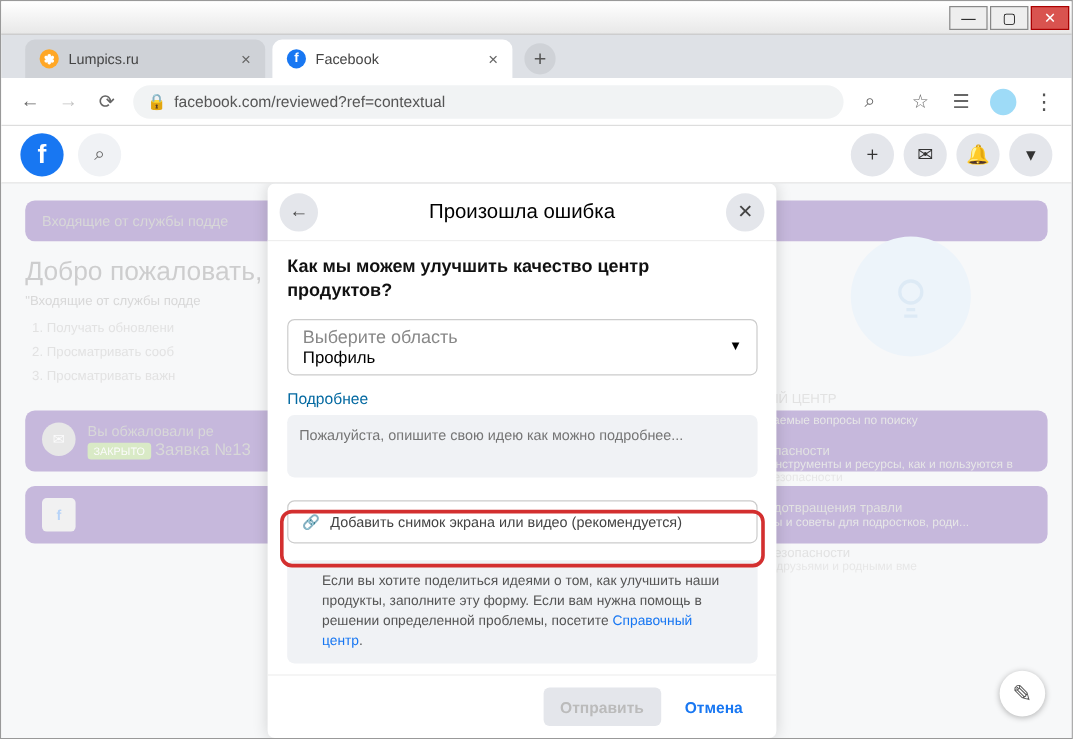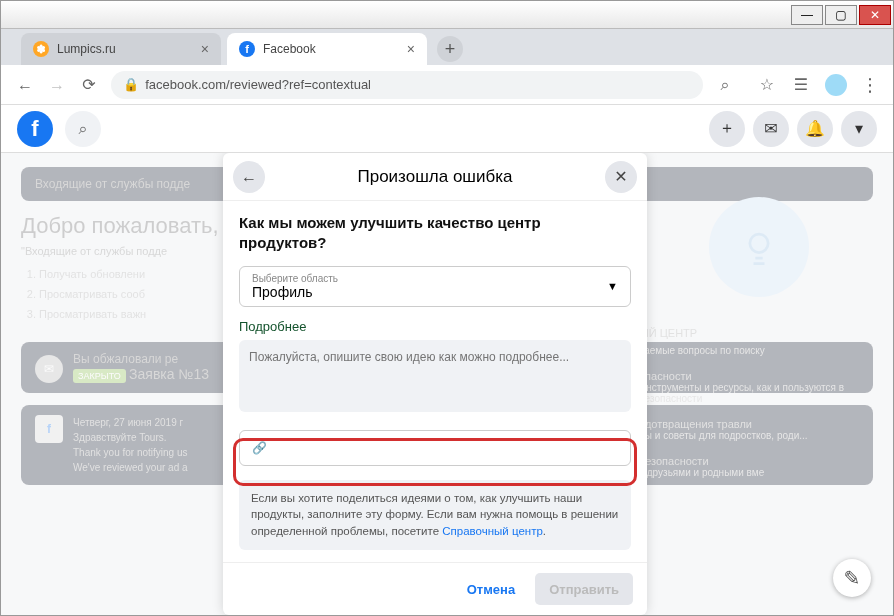--- a/index.html
+++ b/index.html
@@ -20,45 +20,45 @@
 .righticons{display:flex;gap:14px;align-items:center}
 .avatar{width:22px;height:22px;border-radius:50%;background:#9edbf7}
 .menu-dots{font-size:18px;color:#555;cursor:pointer}
 .fb-header{height:48px;background:#fff;border-bottom:1px solid #ddd;display:flex;align-items:center;padding:0 16px;gap:12px}
 .fb-logo{width:36px;height:36px;border-radius:50%;background:#1877f2;color:#fff;display:flex;align-items:center;justify-content:center;font-weight:bold;font-size:22px}
 .fb-search{width:36px;height:36px;border-radius:50%;background:#f0f2f5;display:flex;align-items:center;justify-content:center;color:#666}
 .fb-right{margin-left:auto;display:flex;gap:8px}
 .fb-circ{width:36px;height:36px;border-radius:50%;background:#e4e6eb;display:flex;align-items:center;justify-content:center;color:#333;font-size:16px;cursor:pointer}
 .content{position:relative;height:462px;background:#f0f2f5;overflow:hidden}
 .bg-layer{position:absolute;inset:0;padding:14px 20px;color:#888;filter:blur(0.4px);opacity:.85}
-.bg-card{background:#0f172a;border-radius:8px;padding:10px 14px;margin-bottom:12px;font-size:12px}
+.bg-card{background:#4c1d95;border-radius:8px;padding:10px 14px;margin-bottom:12px;font-size:12px}
 .bg-head{font-size:22px;color:#666;margin:8px 0 6px}
 .bg-sub{font-size:11px;margin-bottom:8px}
 .bg-list{font-size:11px;color:#aaa;line-height:1.8}
 .bg-right{position:absolute;right:14px;top:14px;width:240px}
 .bg-badge{display:inline-block;background:#8bc34a;color:#fff;font-size:9px;padding:2px 5px;border-radius:3px}
 .bg-illus{width:100px;height:100px;border-radius:50%;background:#cfe6fb;margin:30px auto;display:flex;align-items:center;justify-content:center;color:#9bc5eb}
 .overlay{position:absolute;inset:0;background:rgba(250,250,250,.65)}
 .modal{position:absolute;left:222px;top:0;width:424px;height:462px;background:#fff;box-shadow:0 0 12px rgba(0,0,0,.15);border-radius:6px;overflow:hidden;display:flex;flex-direction:column}
 .modal-head{display:flex;align-items:center;justify-content:center;position:relative;height:48px;border-bottom:1px solid #eee}
 .modal-head h3{font-size:17px;font-weight:normal}
 .mh-back,.mh-close{position:absolute;width:32px;height:32px;border-radius:50%;background:#e4e6eb;display:flex;align-items:center;justify-content:center;cursor:pointer;color:#444;font-size:16px}
 .mh-back{left:10px}
 .mh-close{right:10px}
 .modal-body{padding:12px 16px;flex:1;overflow-y:auto}
 .q-title{font-size:15px;font-weight:bold;color:#111;margin-bottom:12px;line-height:1.35}
 .select-box{border:1px solid #ccc;border-radius:6px;padding:6px 12px;display:flex;align-items:center;justify-content:space-between;cursor:pointer;margin-bottom:12px}
-.sb-inner .lab{font-size:10px;color:#888}
+.sb-inner .lab{font-size:15px;color:#888}
 .sb-inner .val{font-size:14px;color:#000000}
 .caret{font-size:11px}
-.sect-label{font-size:13px;color:#14532d;margin-bottom:6px}
-.textarea{width:100%;height:72px;background:#f0f2f5;border:none;border-radius:6px;padding:10px;font-size:12px;color:#777;resize:none}
+.sect-label{font-size:13px;color:#0369a1;margin-bottom:6px}
+.textarea{width:100%;height:52px;background:#f0f2f5;border:none;border-radius:6px;padding:10px;font-size:12px;color:#777;resize:none}
 .attach-box{border:1px solid #ccc;border-radius:6px;padding:10px 12px;display:flex;align-items:center;gap:8px;font-size:12px;color:#444;cursor:pointer;margin-top:14px}
 .attach-hl{position:absolute;border:3px solid #d32f2f;border-radius:10px;pointer-events:none}
-.info-box{background:#f0f2f5;border-radius:6px;padding:10px 12px;font-size:11.5px;color:#555;line-height:1.45;margin-top:14px}
+.info-box{background:#f0f2f5;border-radius:6px;padding:10px 29px;font-size:11.5px;color:#555;line-height:1.45;margin-top:14px}
 .info-box a{color:#1877f2;text-decoration:none}
 .modal-foot{display:flex;justify-content:flex-end;gap:6px;padding:10px 14px;border-top:1px solid #eee}
 .btn{height:32px;padding:0 14px;border-radius:5px;font-size:13px;font-weight:bold;border:none;cursor:pointer}
 .btn-cancel{background:transparent;color:#1877f2}
 .btn-submit{background:#e4e6eb;color:#bbb;cursor:not-allowed}
 .fab{position:absolute;right:22px;bottom:18px;width:38px;height:38px;border-radius:50%;background:#fff;box-shadow:0 1px 5px rgba(0,0,0,.3);display:flex;align-items:center;justify-content:center;font-size:20px;color:#555}
 .glass{margin-right:8px}
 svg{display:block}
 </style>
 </head>
@@ -115,35 +115,29 @@
 <div class="content">
   <div class="bg-layer">
     <div class="bg-card">Входящие от службы подде</div>
     <div class="bg-head">Добро пожаловать, T</div>
     <div class="bg-sub">"Входящие от службы подде</div>
     <ol class="bg-list" style="margin-left:18px">
       <li>Получать обновлени</li>
       <li>Просматривать сооб</li>
       <li>Просматривать важн</li>
     </ol>
-    <div class="bg-card" style="margin-top:18px;display:flex;gap:10px;align-items:flex-end">
+    <div class="bg-card" style="margin-top:18px;display:flex;gap:10px;align-items:flex-start">
       <div style="width:28px;height:28px;border-radius:50%;background:#bbb;color:#fff;display:flex;align-items:center;justify-content:center">✉</div>
       <div>
         <div>Вы обжаловали ре</div>
         <div><span class="bg-badge">ЗАКРЫТО</span> <span style="font-size:14px">Заявка №13</span></div>
       </div>
     </div>
     <div class="bg-card" style="display:flex;gap:10px;align-items:flex-start">
       <div style="width:28px;height:28px;background:#ddd;color:#1877f2;display:flex;align-items:center;justify-content:center;font-weight:bold;border-radius:4px">f</div>
-      <div style="font-size:10px;color:#aaa;line-height:1.5">
-        <div>Четверг, 27 июня 2019 г</div>
-        <div>Здравствуйте Tours.</div>
-        <div>Thank you for notifying us</div>
-        <div>We've reviewed your ad a</div>
-      </div>
     </div>
     <div class="bg-right">
       <div class="bg-illus">
         <svg width="44" height="44" viewBox="0 0 24 24" fill="none" stroke="#9bc5eb" stroke-width="1.5">
             <circle cx="12" cy="10" r="5"></circle>
             <path d="M10 18h4M9 21h6"></path>
           </svg>
       </div>
       <div style="font-size:11px;color:#aaa;margin-bottom:6px">ЫЙ ЦЕНТР</div>
       <div style="font-size:10px;color:#bbb;margin-bottom:14px">ваемые вопросы по поиску</div>
@@ -170,27 +164,28 @@
           <div class="lab">Выберите область</div>
           <div class="val">Профиль</div>
         </div>
         <div class="caret">▼</div>
       </div>
       <div class="sect-label">Подробнее</div>
       <textarea class="textarea" placeholder="Пожалуйста, опишите свою идею как можно подробнее..." style=""></textarea>
       <div style="position:relative">
         <div class="attach-box">
           <span>🔗</span>
+          <span>Добавить снимок экрана или видео (рекомендуется)</span>
         </div>
         <div class="attach-hl" style="left:-6px;right:-6px;top:8px;height:48px"></div>
       </div>
       <div class="info-box">
         <span>Если вы хотите поделиться идеями о том, как улучшить наши продукты, заполните эту форму. Если вам нужна помощь в решении определенной проблемы, посетите </span><a href="#">Справочный центр</a>.
       </div>
     </div>
     <div class="modal-foot">
+      <button class="btn btn-submit">Отправить</button>
       <button class="btn btn-cancel">Отмена</button>
-      <button class="btn btn-submit">Отправить</button>
     </div>
   </div>
 
   <div class="fab">✎</div>
 </div>
 
 </body></html>

